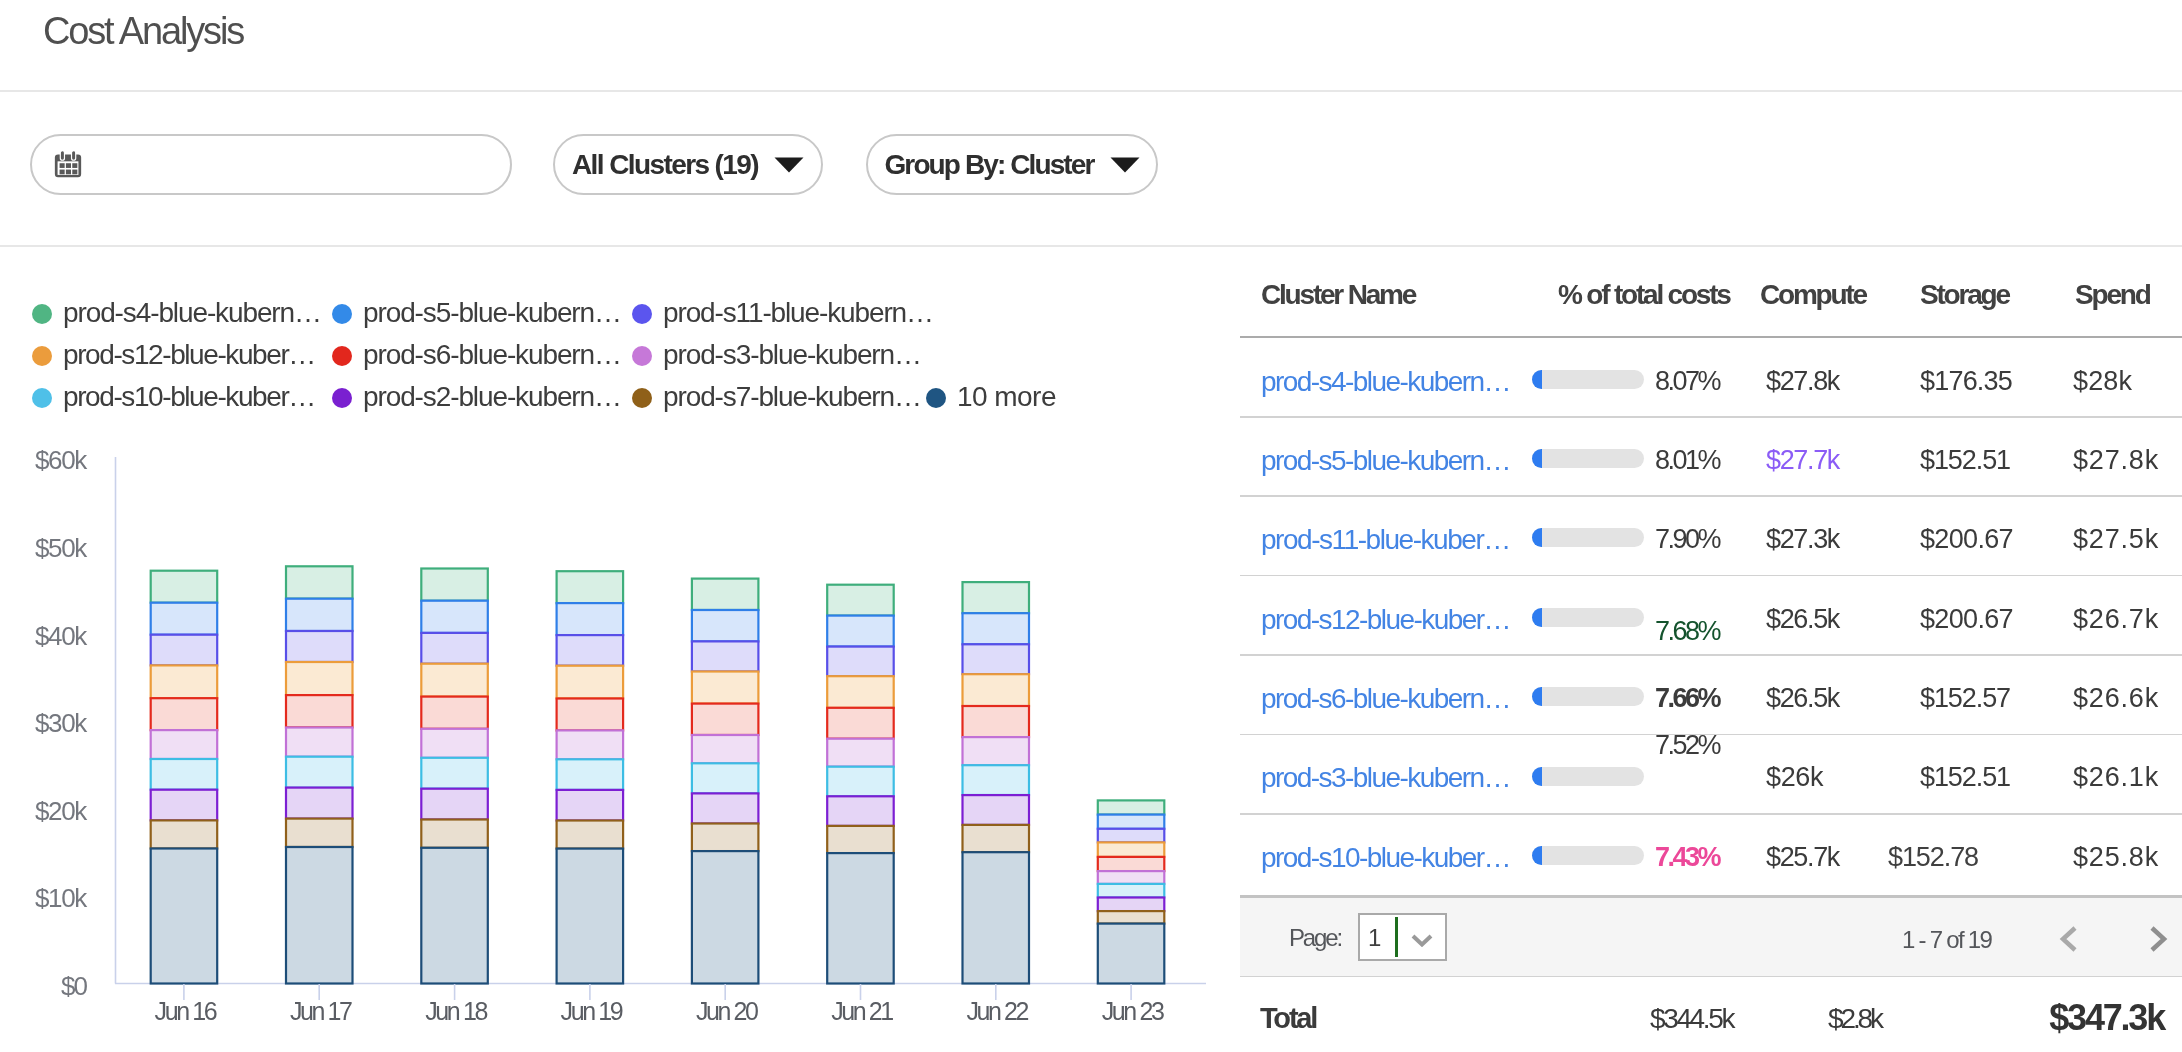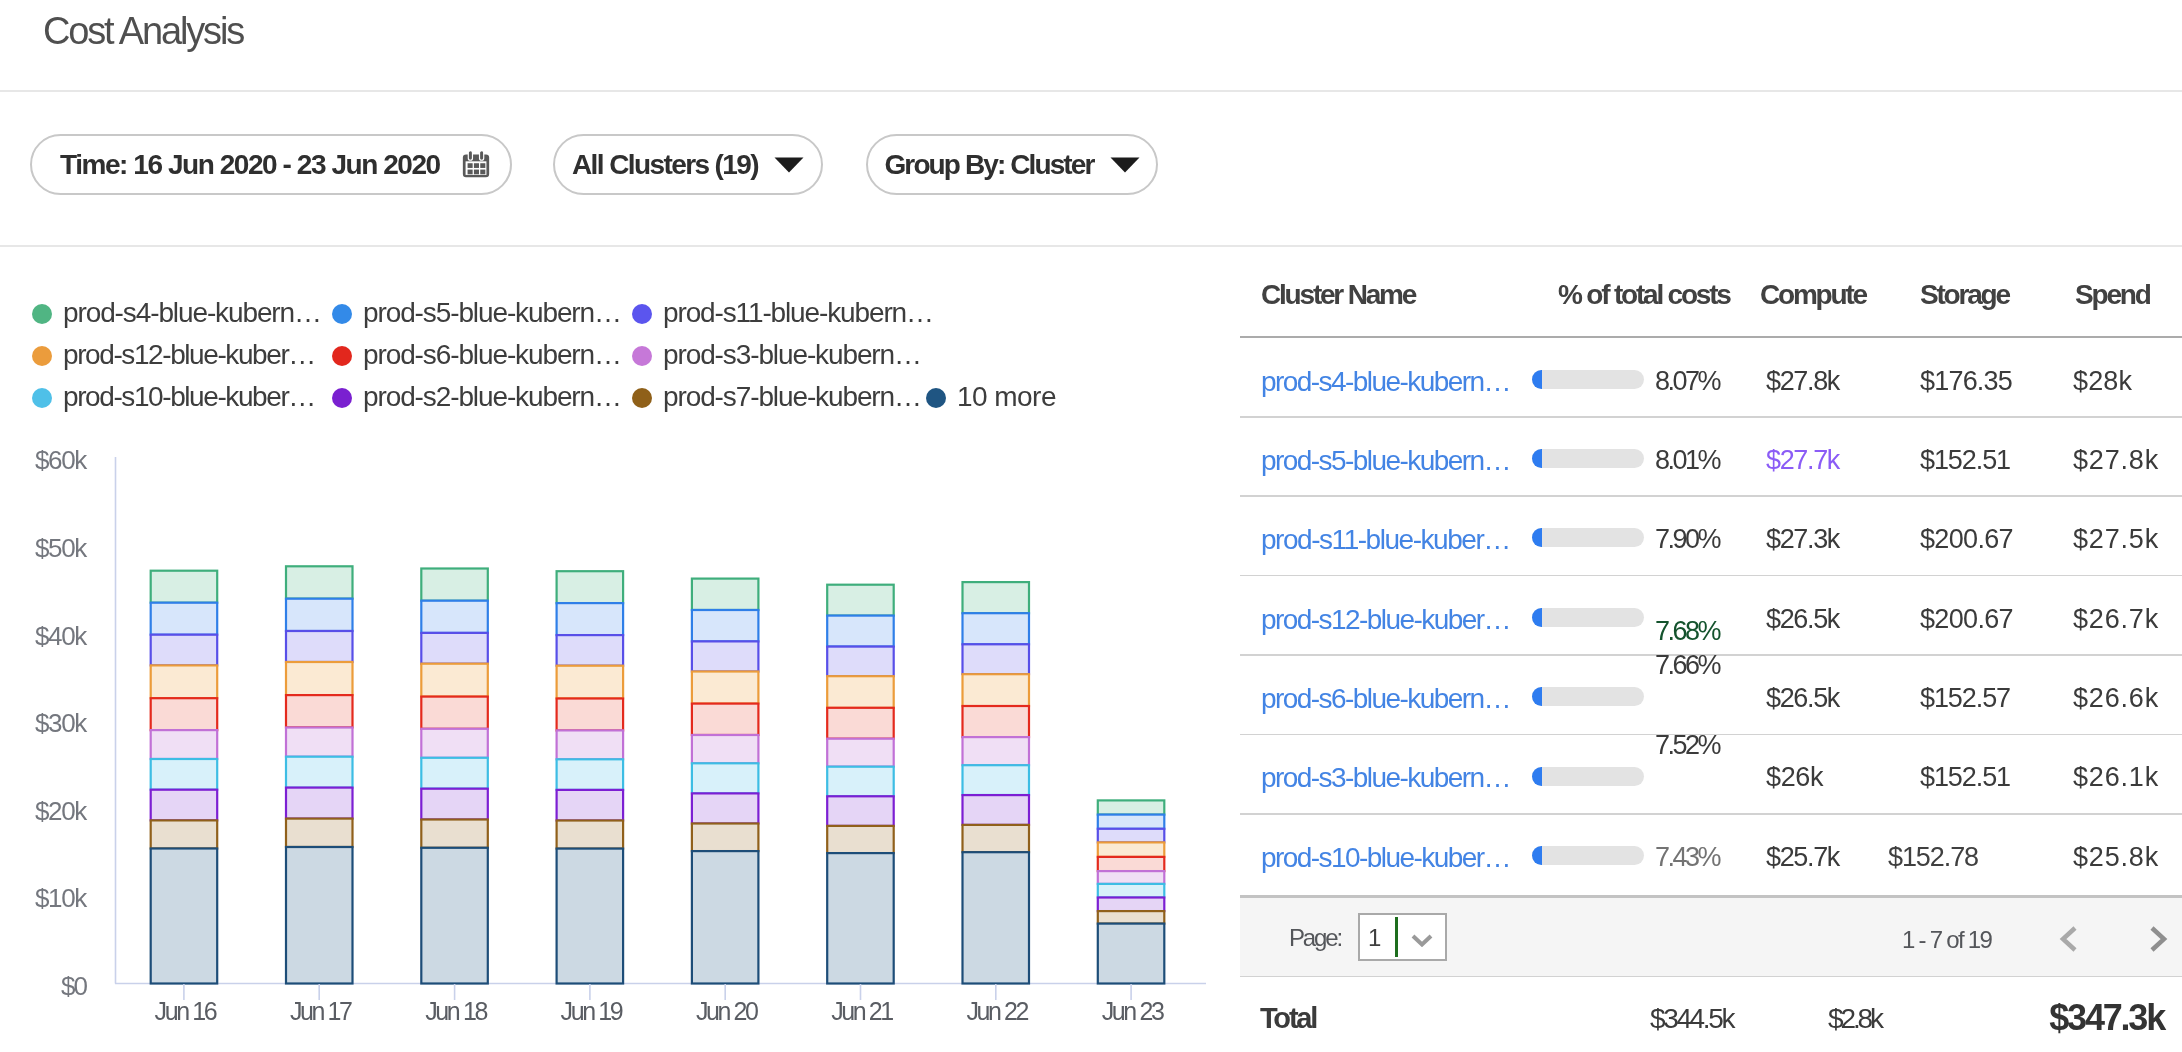--- a/index.html
+++ b/index.html
@@ -5,21 +5,20 @@
   body{width:2182px;height:1052px;position:relative;background:#fff;
        font-family:"Liberation Sans", sans-serif; overflow:hidden;}
   .abs{position:absolute;}
 </style></head>
 <body>
 
 <div class="abs" style="left:43px;top:10px;font-size:38px;font-weight:normal;letter-spacing:-2.16px;white-space:pre;color:#4f4f4f;">Cost Analysis</div>
 <div class="abs" style="left:0;top:90px;width:2182px;height:2px;background:#e7e7e7;"></div>
 <div class="abs" style="left:0;top:245px;width:2182px;height:2px;background:#e7e7e7;"></div>
 <div class="abs" style="left:30px;top:134px;width:482px;height:61px;border:2px solid #c8c8c8;border-radius:32px;box-sizing:border-box;display:flex;align-items:center;justify-content:flex-start;background:#fff;">
-    <span style="font-size:28px;font-weight:bold;letter-spacing:-1.44px;white-space:pre;color:#2f2f2f;margin-left:28px;">Time: 16 Jun 2020 - 23 Jun 2020</span>
     <svg width="30" height="29" viewBox="0 0 33 32" style="margin-left:21px;flex:none;">
       <rect x="2" y="5" width="29" height="25" rx="3.5" fill="#595959"></rect>
       <rect x="5" y="12.5" width="23" height="15" fill="#fff"></rect>
       <rect x="7.2" y="14.6" width="5.6" height="5.2" fill="#595959"></rect>
       <rect x="14.2" y="14.6" width="5.6" height="5.2" fill="#595959"></rect>
       <rect x="21.2" y="14.6" width="5.6" height="5.2" fill="#595959"></rect>
       <rect x="7.2" y="21.6" width="5.6" height="5.2" fill="#595959"></rect>
       <rect x="14.2" y="21.6" width="5.6" height="5.2" fill="#595959"></rect>
       <rect x="21.2" y="21.6" width="5.6" height="5.2" fill="#595959"></rect>
       <rect x="8" y="0.7" width="4.6" height="10.6" rx="2.3" fill="#595959" stroke="#fff" stroke-width="1.3"></rect>
@@ -206,37 +205,37 @@
     <div style="width:10px;height:19px;background:#2e7cf0;"></div>
   </div>
 <div class="abs" style="left:1655px;top:616px;font-size:27px;font-weight:normal;letter-spacing:-2.51px;white-space:pre;color:#14532d;">7.68%</div>
 <div class="abs" style="left:1766px;top:604px;font-size:27px;font-weight:normal;letter-spacing:-1.34px;white-space:pre;color:#3b3b3b;">$26.5k</div>
 <div class="abs" style="left:1920px;top:604px;font-size:27px;font-weight:normal;letter-spacing:-0.66px;white-space:pre;color:#3b3b3b;">$200.67</div>
 <div class="abs" style="left:2073px;top:604px;font-size:27px;font-weight:normal;letter-spacing:0.82px;white-space:pre;color:#3b3b3b;">$26.7k</div>
 <div class="abs" style="left:1261px;top:683px;font-size:28px;font-weight:normal;letter-spacing:-1.56px;white-space:pre;color:#4384e4;">prod-s6-blue-kubern…</div>
 <div class="abs" style="left:1532px;top:687.1px;width:112px;height:19px;border-radius:9.5px;background:#e3e3e3;overflow:hidden;">
     <div style="width:10px;height:19px;background:#2e7cf0;"></div>
   </div>
-<div class="abs" style="left:1655px;top:650px;font-size:27px;font-weight:normal;letter-spacing:-2.51px;white-space:pre;color:#3b3b3b;">7.66%</div>
+<div class="abs" style="left:1655px;top:683px;font-size:27px;font-weight:bold;letter-spacing:-2.51px;white-space:pre;color:#3b3b3b;">7.66%</div>
 <div class="abs" style="left:1766px;top:683px;font-size:27px;font-weight:normal;letter-spacing:-1.34px;white-space:pre;color:#3b3b3b;">$26.5k</div>
 <div class="abs" style="left:1920px;top:683px;font-size:27px;font-weight:normal;letter-spacing:-1.08px;white-space:pre;color:#3b3b3b;">$152.57</div>
 <div class="abs" style="left:2073px;top:683px;font-size:27px;font-weight:normal;letter-spacing:0.82px;white-space:pre;color:#3b3b3b;">$26.6k</div>
 <div class="abs" style="left:1261px;top:762px;font-size:28px;font-weight:normal;letter-spacing:-1.56px;white-space:pre;color:#4384e4;">prod-s3-blue-kubern…</div>
 <div class="abs" style="left:1532px;top:766.5px;width:112px;height:19px;border-radius:9.5px;background:#e3e3e3;overflow:hidden;">
     <div style="width:10px;height:19px;background:#2e7cf0;"></div>
   </div>
 <div class="abs" style="left:1655px;top:730px;font-size:27px;font-weight:normal;letter-spacing:-2.51px;white-space:pre;color:#3b3b3b;">7.52%</div>
 <div class="abs" style="left:1766px;top:762px;font-size:27px;font-weight:normal;letter-spacing:-0.39px;white-space:pre;color:#3b3b3b;">$26k</div>
 <div class="abs" style="left:1920px;top:762px;font-size:27px;font-weight:normal;letter-spacing:-1.08px;white-space:pre;color:#3b3b3b;">$152.51</div>
 <div class="abs" style="left:2073px;top:762px;font-size:27px;font-weight:normal;letter-spacing:0.82px;white-space:pre;color:#3b3b3b;">$26.1k</div>
 <div class="abs" style="left:1261px;top:842px;font-size:28px;font-weight:normal;letter-spacing:-1.56px;white-space:pre;color:#4384e4;">prod-s10-blue-kuber…</div>
 <div class="abs" style="left:1532px;top:845.9px;width:112px;height:19px;border-radius:9.5px;background:#e3e3e3;overflow:hidden;">
     <div style="width:10px;height:19px;background:#2e7cf0;"></div>
   </div>
-<div class="abs" style="left:1655px;top:842px;font-size:27px;font-weight:normal;letter-spacing:-2.51px;white-space:pre;color:#737373;">7.43%</div>
+<div class="abs" style="left:1655px;top:842px;font-size:27px;font-weight:bold;letter-spacing:-2.51px;white-space:pre;color:#ec4899;">7.43%</div>
 <div class="abs" style="left:1766px;top:842px;font-size:27px;font-weight:normal;letter-spacing:-1.34px;white-space:pre;color:#3b3b3b;">$25.7k</div>
 <div class="abs" style="left:1888px;top:842px;font-size:27px;font-weight:normal;letter-spacing:-1.08px;white-space:pre;color:#404040;">$152.78</div>
 <div class="abs" style="left:2073px;top:842px;font-size:27px;font-weight:normal;letter-spacing:0.82px;white-space:pre;color:#3b3b3b;">$25.8k</div>
 <div class="abs" style="left:1240px;top:895px;width:942px;height:82px;background:#f5f5f5;border-top:3px solid #c3c3c3;border-bottom:1.5px solid #d2d2d2;box-sizing:border-box;"></div>
 <div class="abs" style="left:1289px;top:924px;font-size:24px;font-weight:normal;letter-spacing:-2.14px;white-space:pre;color:#54565a;">Page:</div>
 <div class="abs" style="left:1358px;top:913px;width:89px;height:48px;background:#fff;border:2px solid #a9a9a9;box-sizing:border-box;"></div>
 <div class="abs" style="left:1368px;top:924px;font-size:24px;font-weight:normal;letter-spacing:-0.34px;white-space:pre;color:#3f3f3f;">1</div>
 <div class="abs" style="left:1395px;top:917px;width:2.5px;height:40px;background:#1e6e1e;"></div>
 <svg class="abs" width="22" height="13" viewBox="0 0 22 13" style="left:1411px;top:934px;">
     <path d="M2 2 L11 10.5 L20 2" stroke="#9a9a9a" stroke-width="4" fill="none"></path>

